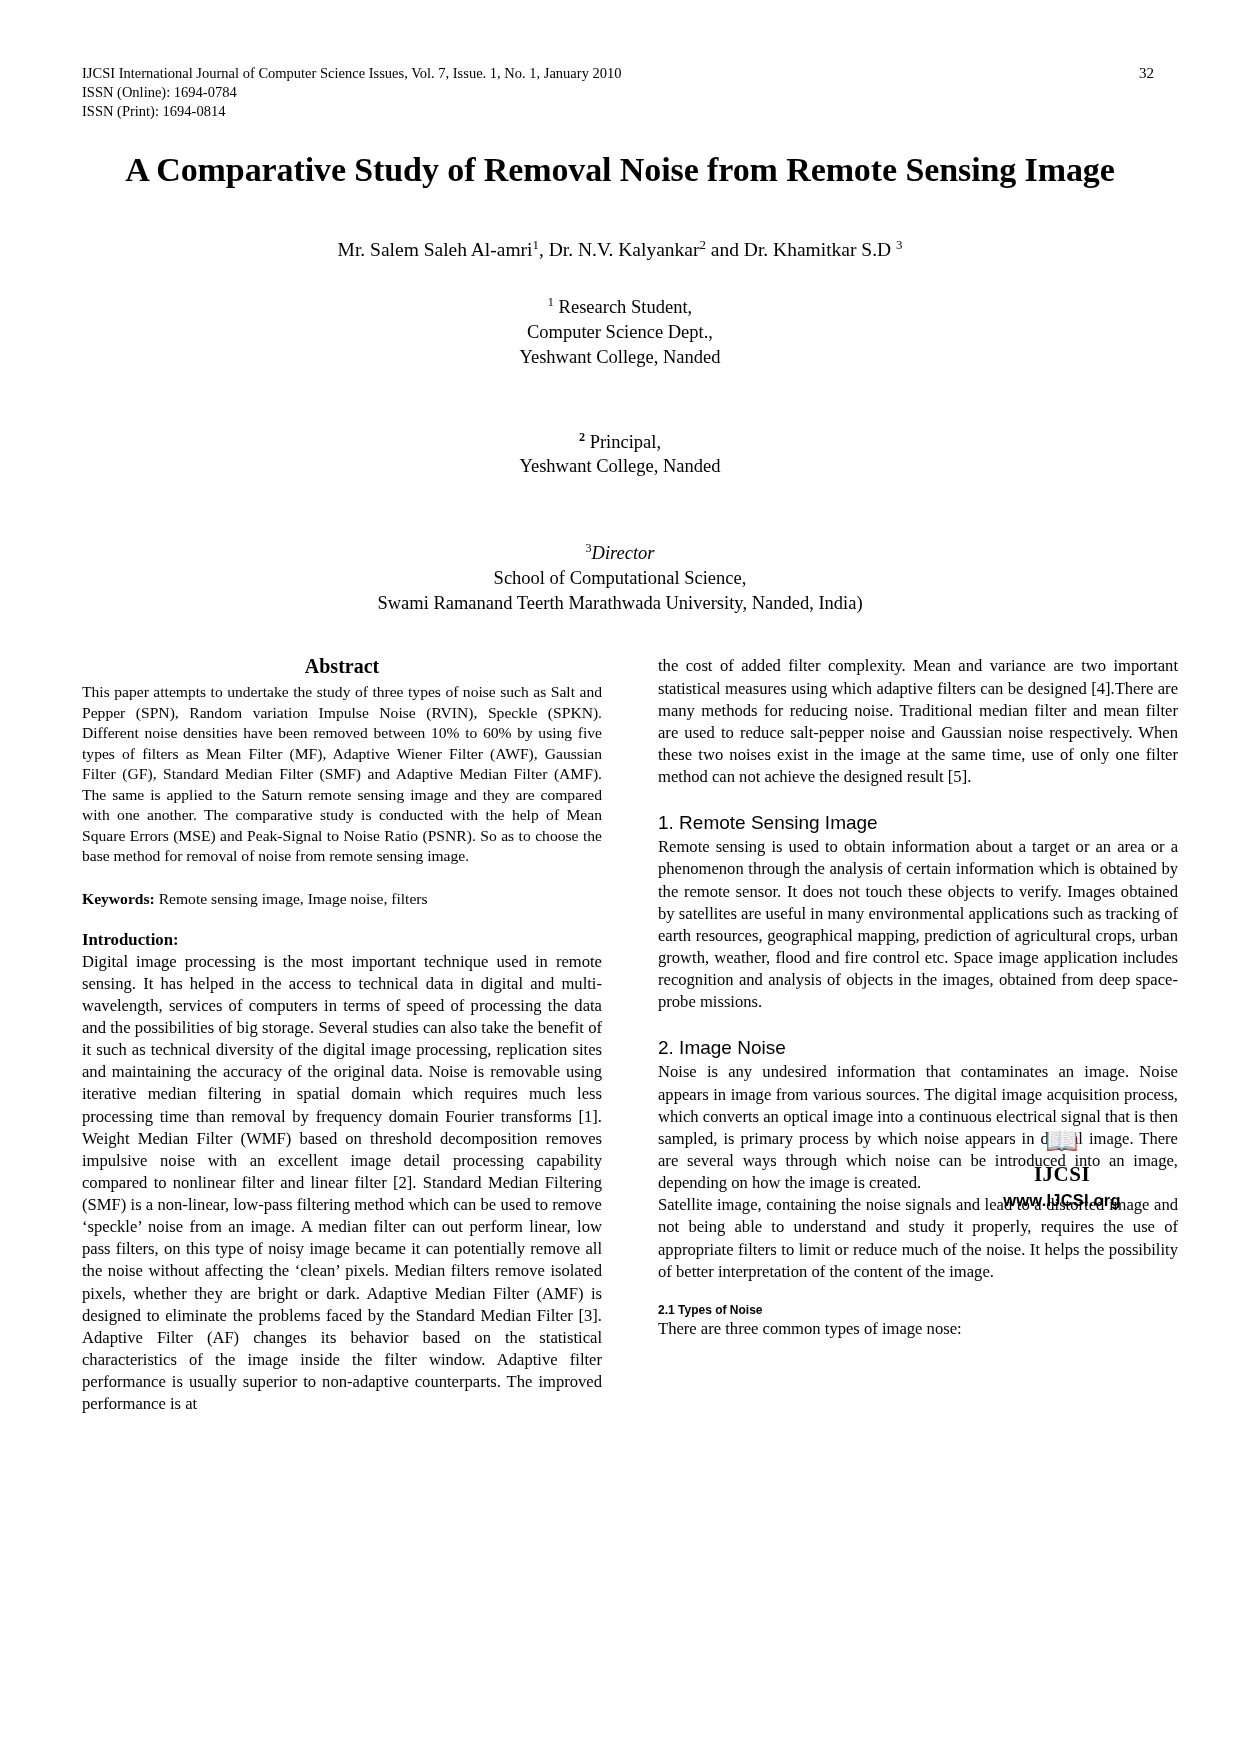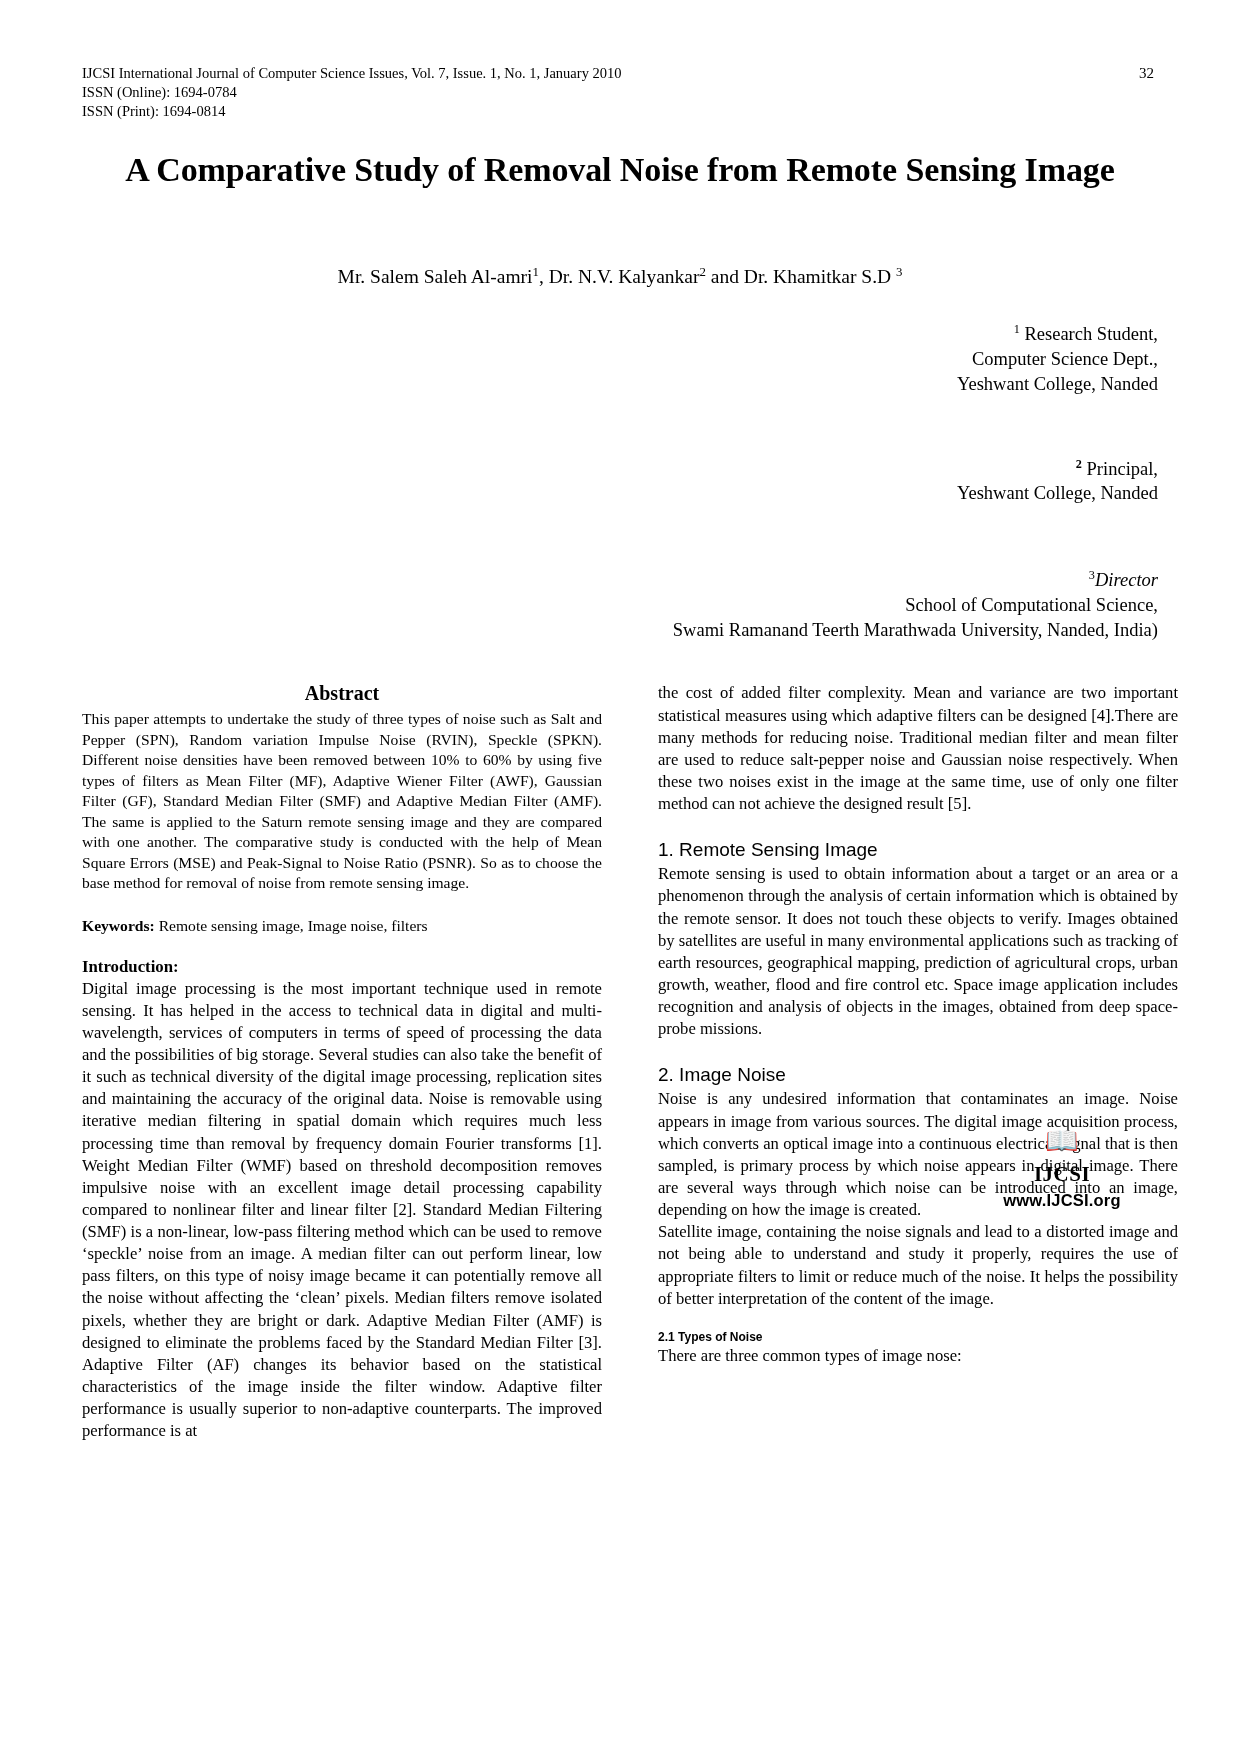--- a/index.html
+++ b/index.html
@@ -52,27 +52,27 @@
     font-weight: bold;
     line-height: 1.22;
     margin-top: 28px;
     letter-spacing: -0.1px;
   }
 
   
   .authors {
     text-align: center;
     font-size: 19.5px;
-    margin-top: 73px;
+    margin-top: 46px;
     line-height: 1.3;
   }
   sup { font-size: 0.66em; vertical-align: super; line-height: 0; }
 
   .affil {
-    text-align: right;
+    text-align: center;
     font-size: 18.5px;
     line-height: 1.34;
   }
   .affil-1 { margin-top: 33px; }
   .affil-2 { margin-top: 60px; }
   .affil-3 { margin-top: 62px; }
   .affil .role-italic { font-style: italic; }
 
   
   .columns {

